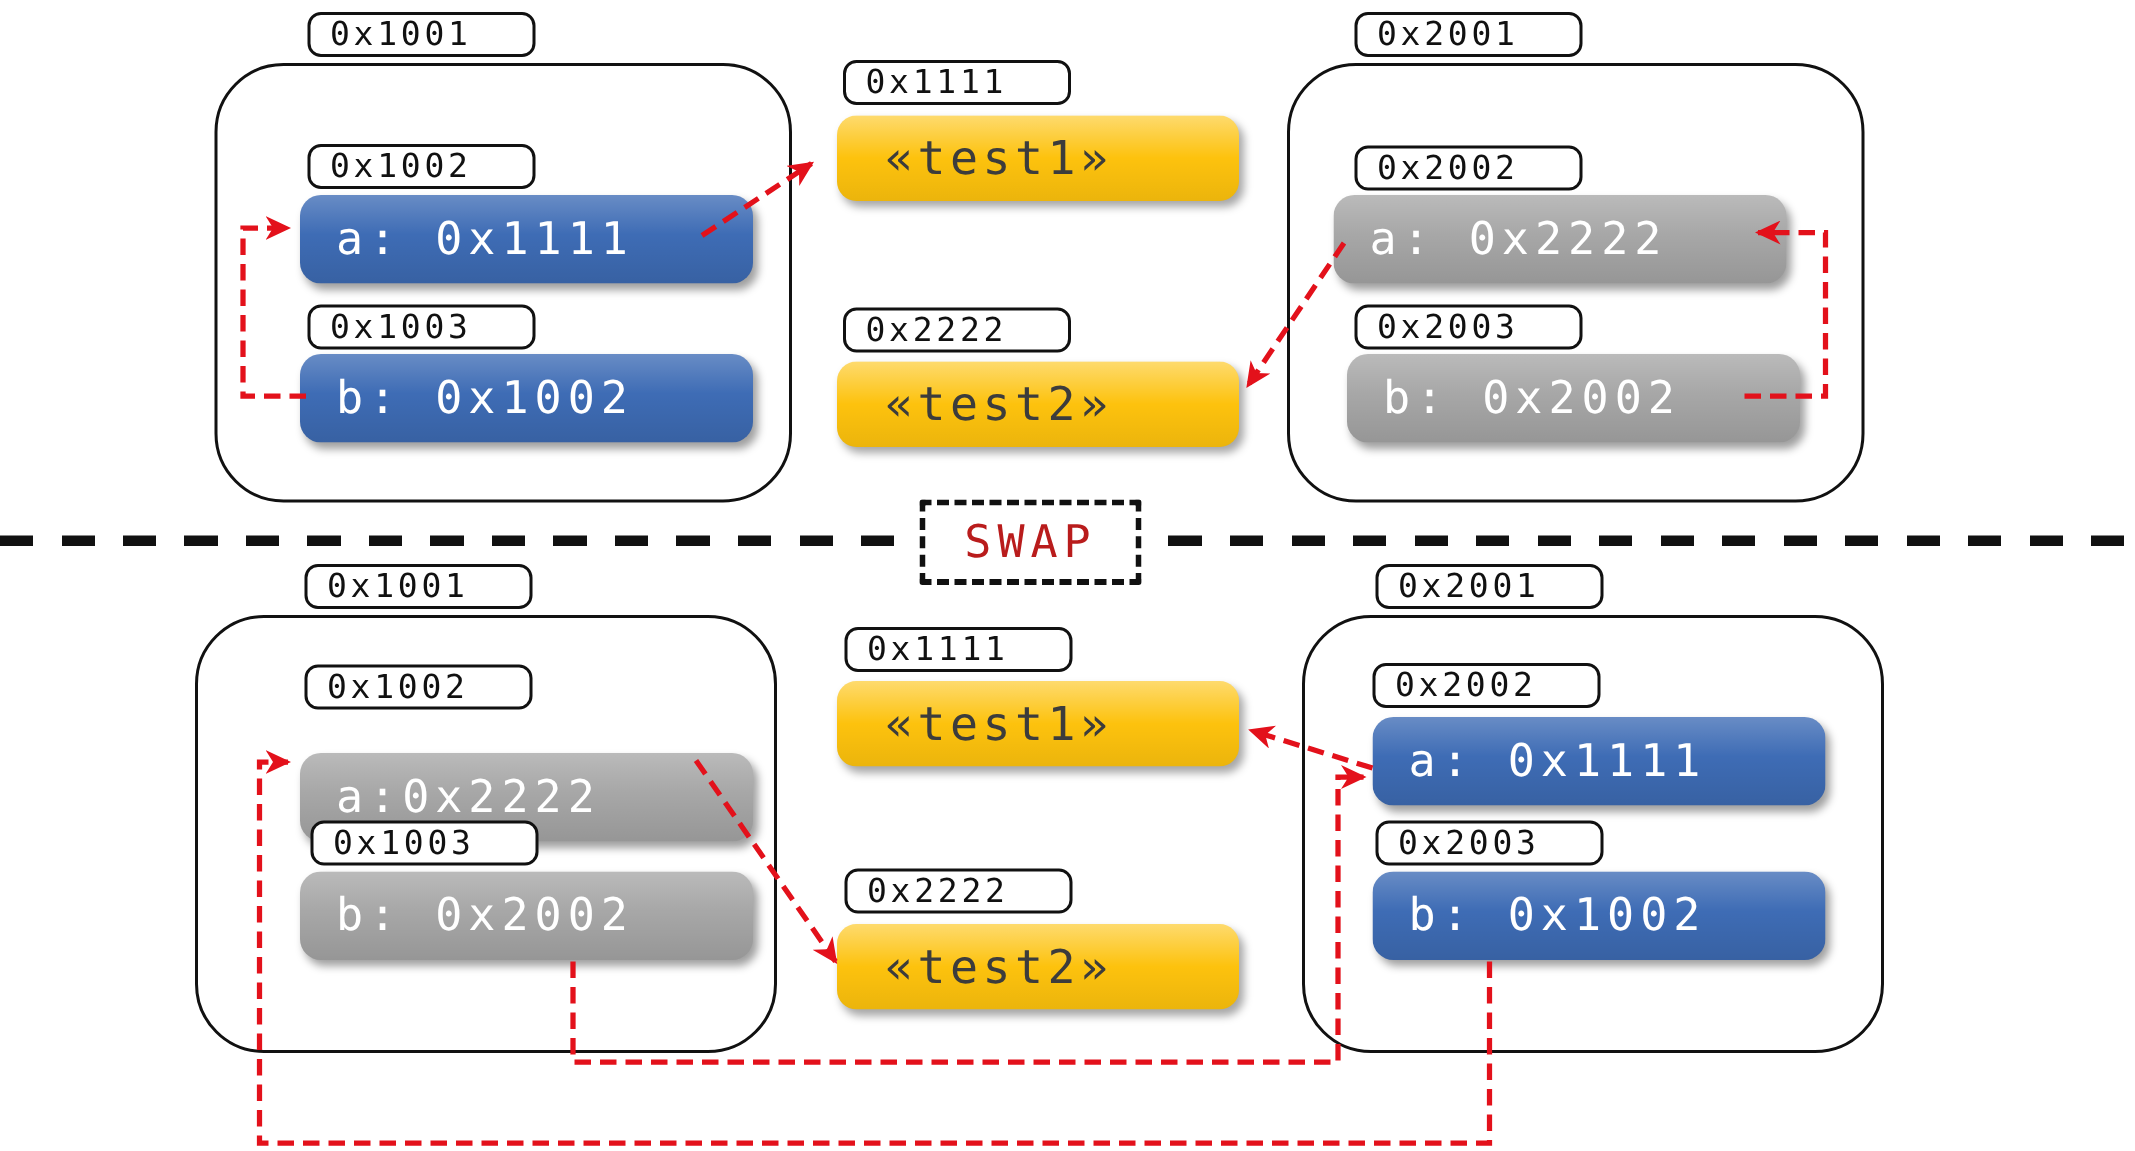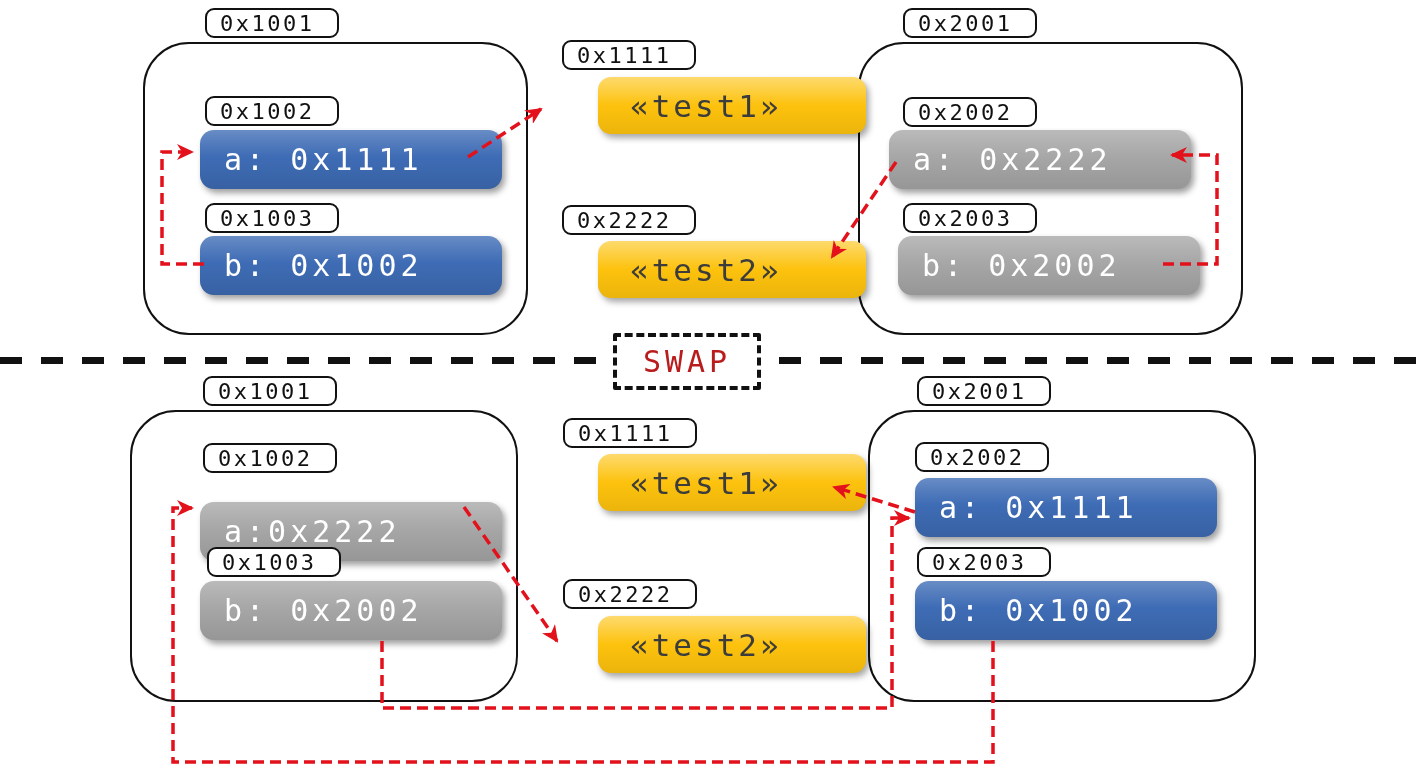--- a/index.html
+++ b/index.html
@@ -6,21 +6,21 @@
   .stage{
     position:relative;
     width:1423px;height:767px;
     background:#ffffff;
     overflow:hidden;
     font-family:"DejaVu Sans Mono","Liberation Mono",monospace;
   }
   
   .tag{
     position:absolute;
-    width:134px;height:30px;
+    width:152px;height:30px;
     box-sizing:border-box;
     background:#ffffff;
     border:2.5px solid var(--outline);
     border-radius:9px;
     font-size:22px;
     letter-spacing:2.5px;
     color:#111;
     display:flex;align-items:center;
     padding-left:13px;
     z-index:3;
@@ -59,21 +59,20 @@
     border-radius:13px;
     color:#3c3c3c;
     font-size:31px;
     letter-spacing:3px;
     display:flex;align-items:center;
     padding-left:32px;
     background-color:var(--yellow);
     background-image:linear-gradient(180deg,rgba(255,255,255,.40),rgba(255,255,255,0) 50%,rgba(0,0,0,.07));
     box-shadow:3px 4px 6px rgba(0,0,0,.35);
     z-index:2;
-    margin-left:40px;
   }
   
   .divider-line{
     position:absolute;
     left:0;top:357px;width:1423px;height:7px;
     background:repeating-linear-gradient(90deg,var(--outline) 0 22px,transparent 22px 41px);
     z-index:0;
   }
   .swap-box{
     position:absolute;

